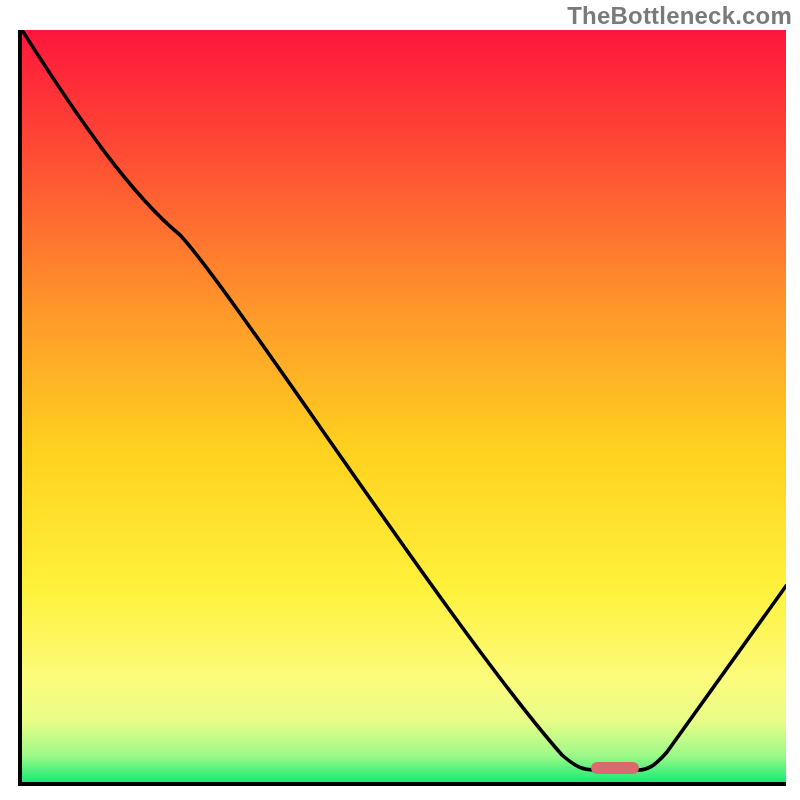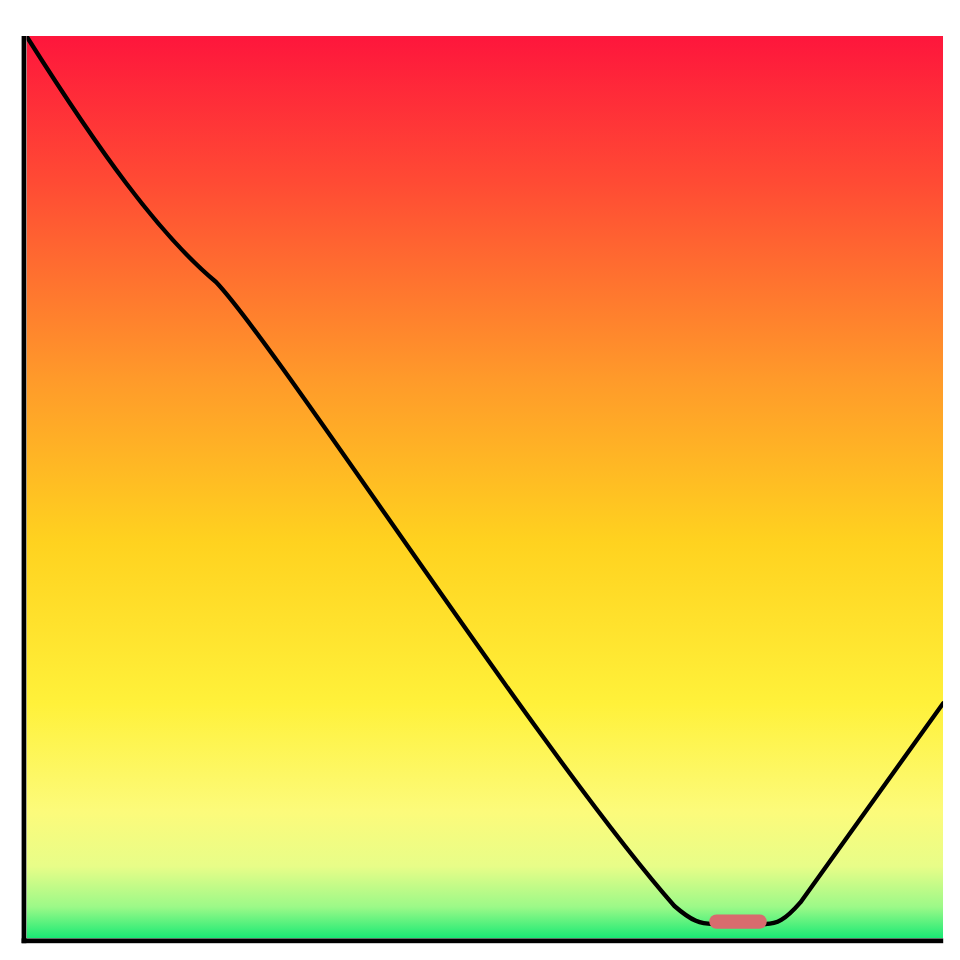--- a/index.html
+++ b/index.html
@@ -45,20 +45,21 @@
     position: absolute;
     height: 12px;
     border-radius: 6px;
     background: #d86b6e;
   }
 </style>
 </head>
 <body>
 
 <div class="wrap">
+  <div class="watermark">TheBottleneck.com</div>
 
   <div class="plot">
     <svg class="svg-fill" viewBox="0 0 764 752" preserveAspectRatio="none">
       <defs>
         <linearGradient id="bg" x1="0" y1="0" x2="0" y2="1">
           <stop offset="0" stop-color="#fe163c"></stop>
           <stop offset="0.16" stop-color="#ff4a34"></stop>
           <stop offset="0.38" stop-color="#ff9a2a"></stop>
           <stop offset="0.56" stop-color="#ffd21f"></stop>
           <stop offset="0.74" stop-color="#fff13a"></stop>

